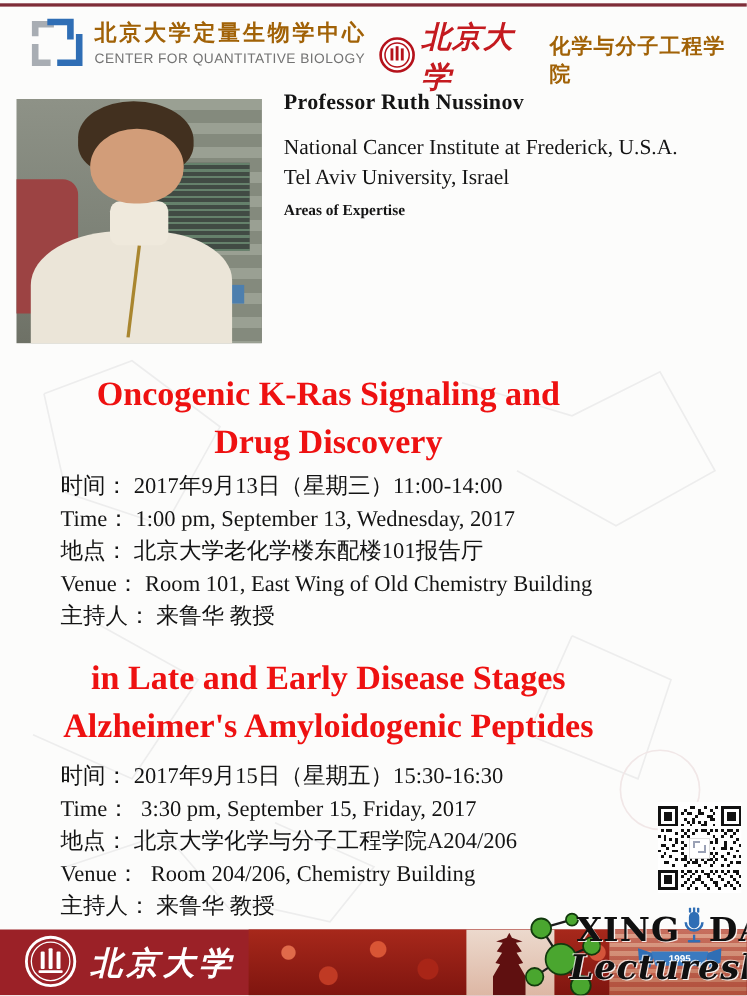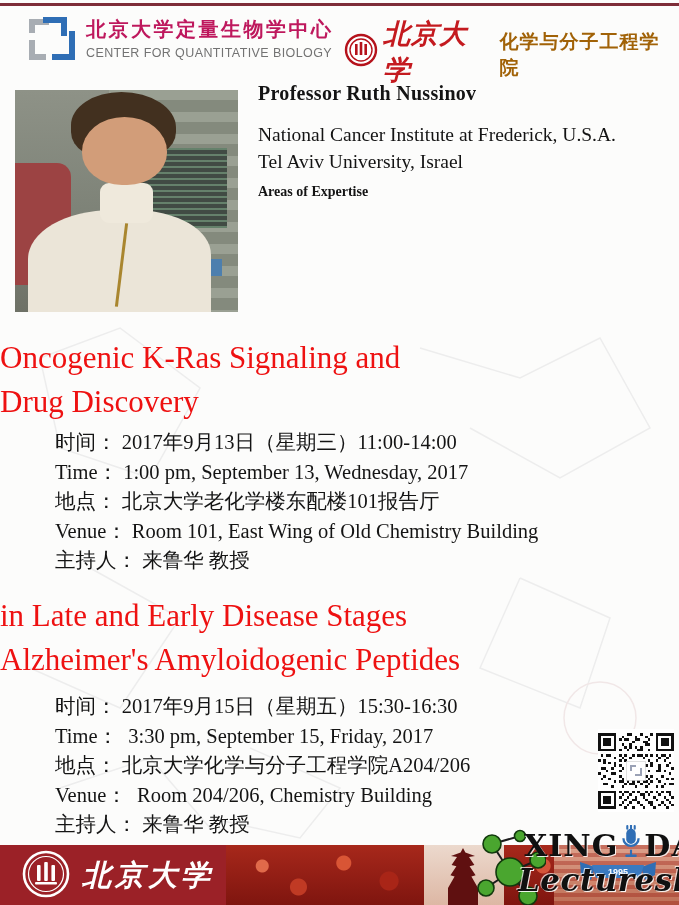--- a/index.html
+++ b/index.html
@@ -5,21 +5,21 @@
   html,body{margin:0;padding:0;background:#ffffff;}
   .page{position:relative;width:679px;height:905px;background:#fcfcfb;overflow:hidden;
         font-family:"Liberation Serif","DejaVu Serif",serif;color:#141414;}
   .abs{position:absolute;}
 
   
   .topline{position:absolute;top:3px;left:0;width:679px;height:3px;background:#7e2d38;}
 
   
   .header-left{position:absolute;left:28px;top:16px;display:flex;gap:10px;align-items:flex-start;}
-  .cqb-text .cn{font-size:20px;font-weight:bold;letter-spacing:2.5px;color:#be185d;}
+  .cqb-text .cn{font-size:20px;font-weight:bold;letter-spacing:2.5px;color:#a16207;}
   .cqb-text .en{font-size:12.5px;color:#737373;font-family:"Liberation Sans",sans-serif;
                 letter-spacing:.4px;margin-top:3px;}
   .header-right{position:absolute;left:344px;top:16px;display:flex;align-items:center;gap:5px;}
   .pku-name{font-size:27px;font-weight:bold;font-style:italic;color:#c41a1f;letter-spacing:1px;}
   .college-name{font-size:19px;font-weight:bold;color:#a16207;letter-spacing:1px;margin-top:6px;}
 
   
   .watermark{position:absolute;left:0;top:318px;pointer-events:none;}
 
   
@@ -38,22 +38,22 @@
   .ph-face{left:30%;top:12%;width:38%;height:31%;background:#d29d79;border-radius:50% 50% 47% 47%;}
   .ph-chain{left:47%;top:60%;width:3px;height:38%;background:#a9862f;transform:rotate(7deg);}
 
   
   .sp-name{position:absolute;left:258px;top:82px;font-size:20px;font-weight:bold;letter-spacing:.3px;}
   .sp-affil{position:absolute;left:258px;top:121px;font-size:19.5px;line-height:27px;}
   .sp-exp-title{position:absolute;left:258px;top:184px;font-size:14px;font-weight:bold;}
   .sp-exp{position:absolute;left:258px;top:211px;font-size:19.5px;line-height:25.5px;}
 
   
-  .lec-title{position:absolute;left:0;width:597px;color:#ee1111;
-             font-weight:normal;font-size:31px;line-height:44px;}
+  .lec-title{position:absolute;left:0;width:597px;text-align:center;color:#ee1111;
+             font-weight:bold;font-size:31px;line-height:44px;}
   .t1{top:336px;} .t2{top:594px;}
 
   
   .details{position:absolute;left:55px;font-size:20.5px;line-height:29.5px;}
   .d1{top:428px;} .d2{top:692px;}
   .detail{white-space:pre-wrap;}
 
   
   .qr{position:absolute;left:598px;top:729px;width:76px;height:83px;background:#fff;
       display:flex;align-items:center;justify-content:center;}

